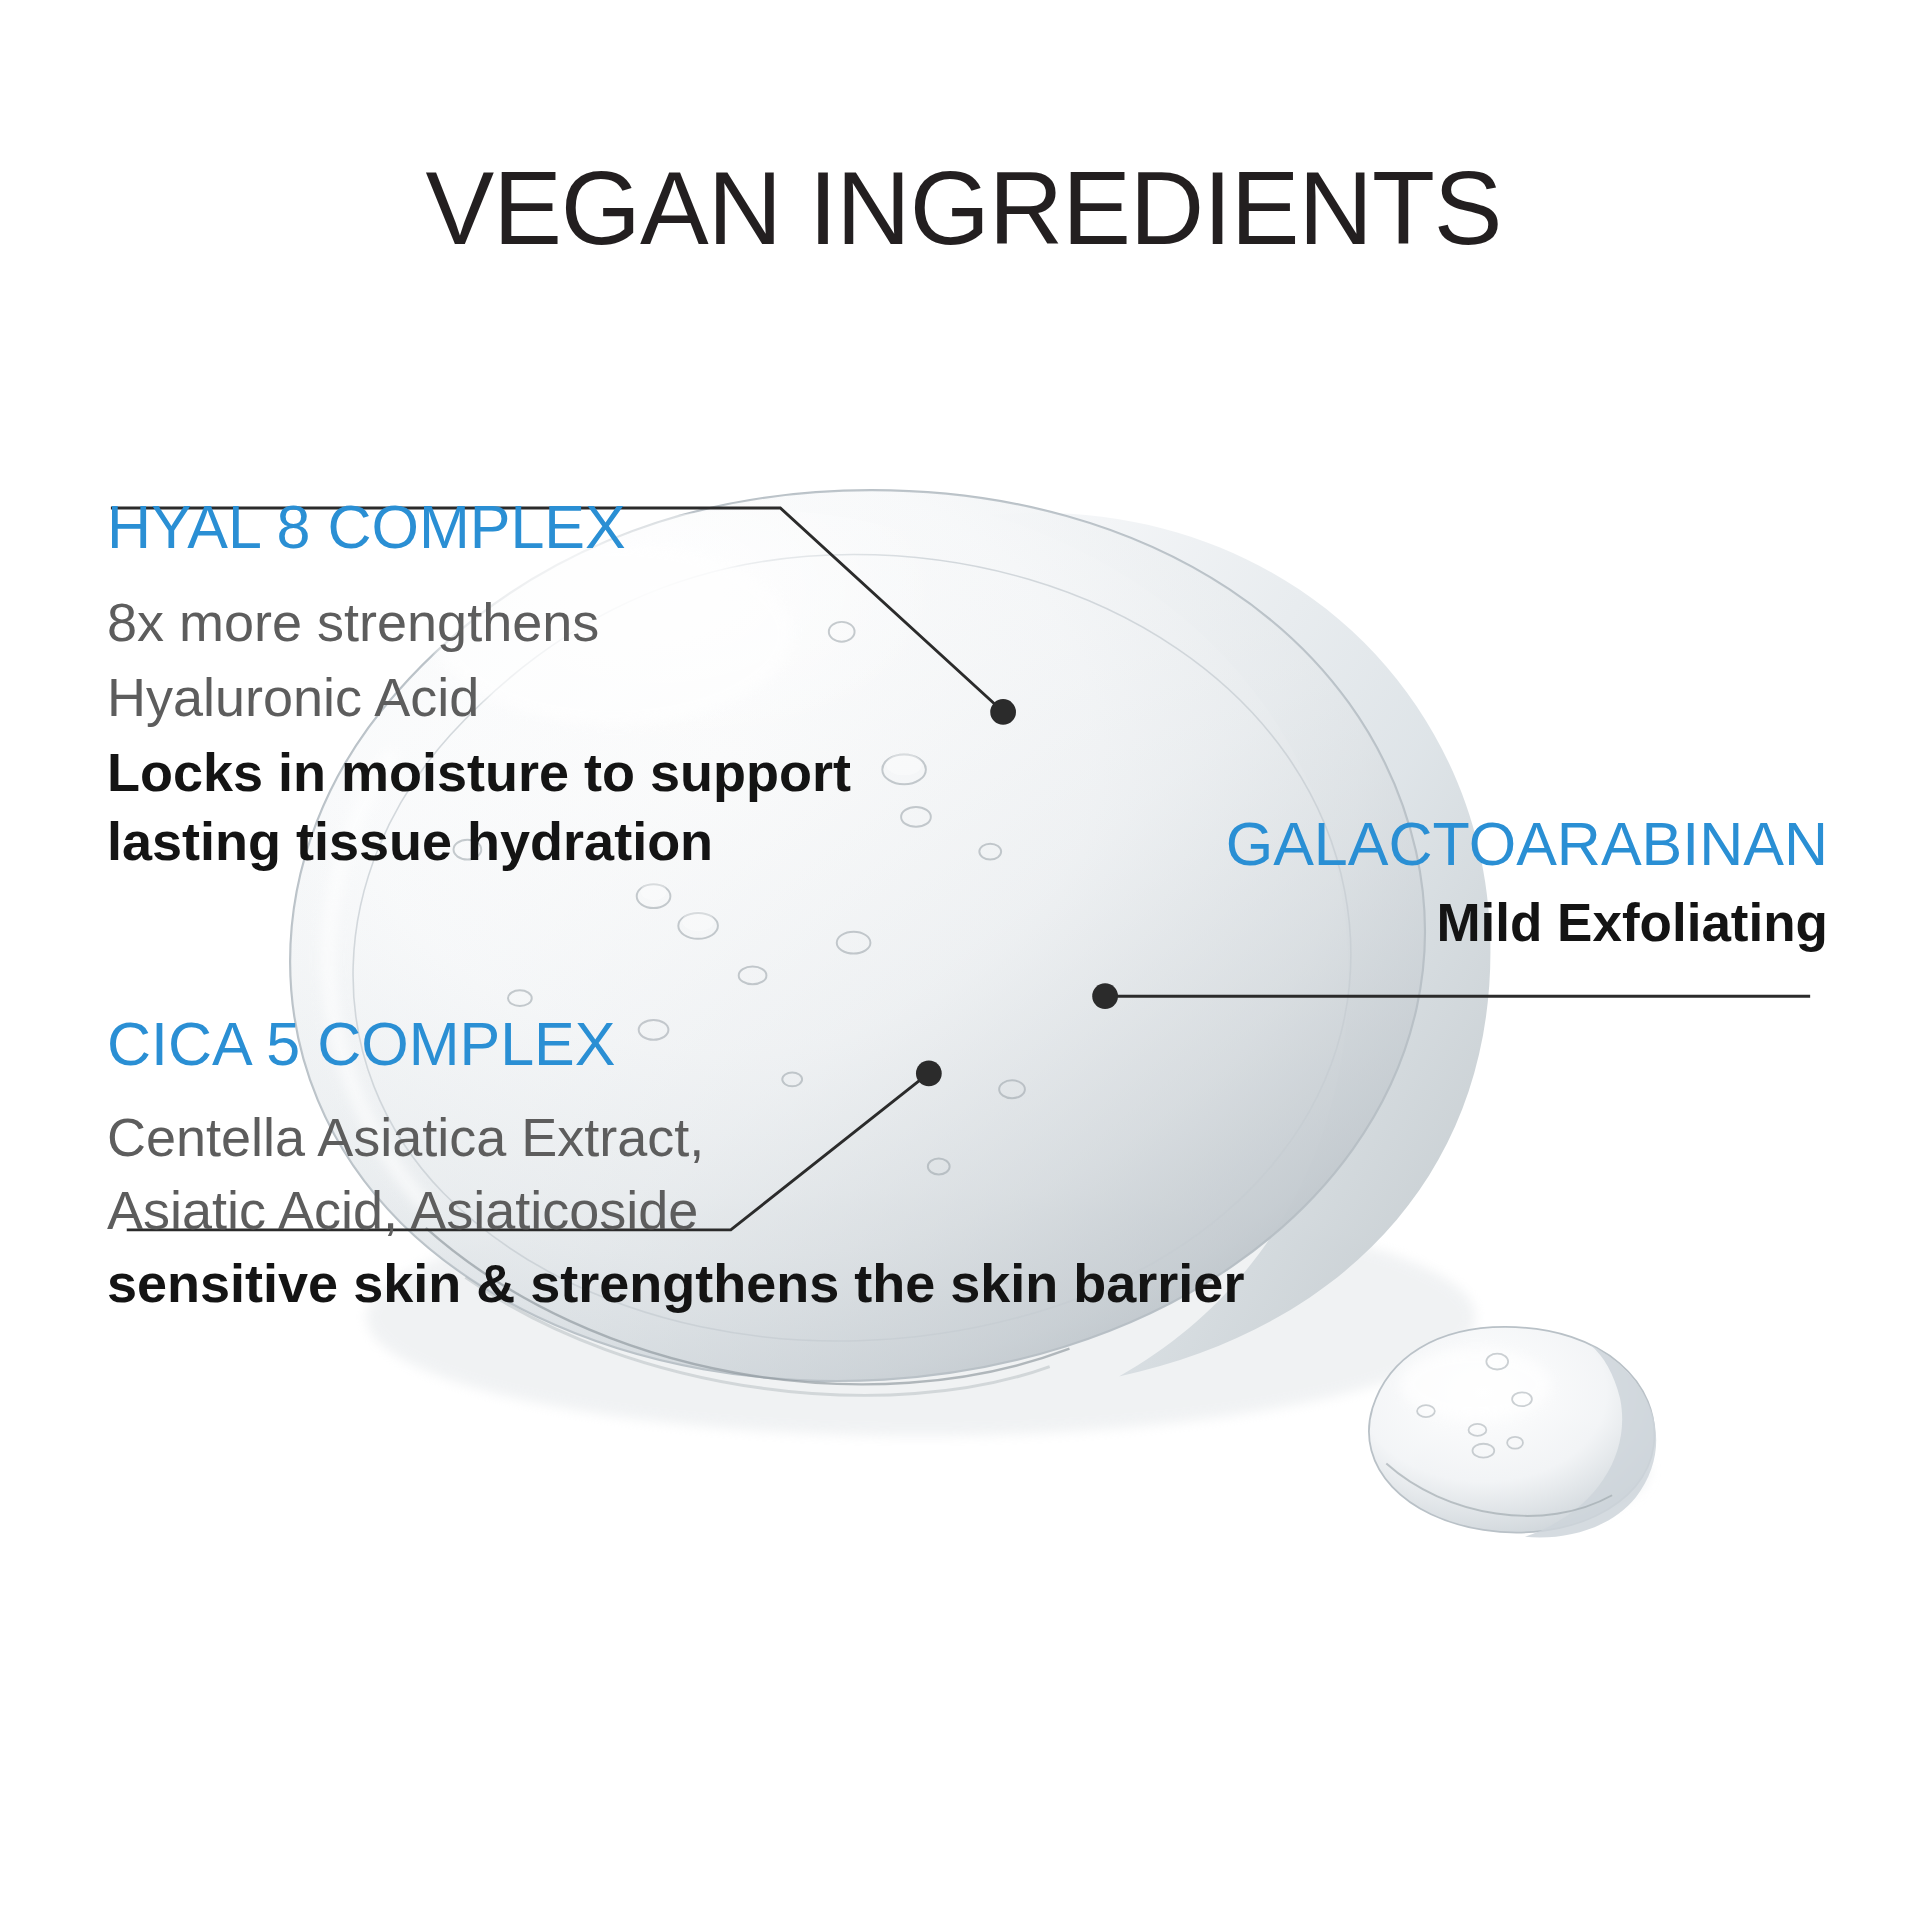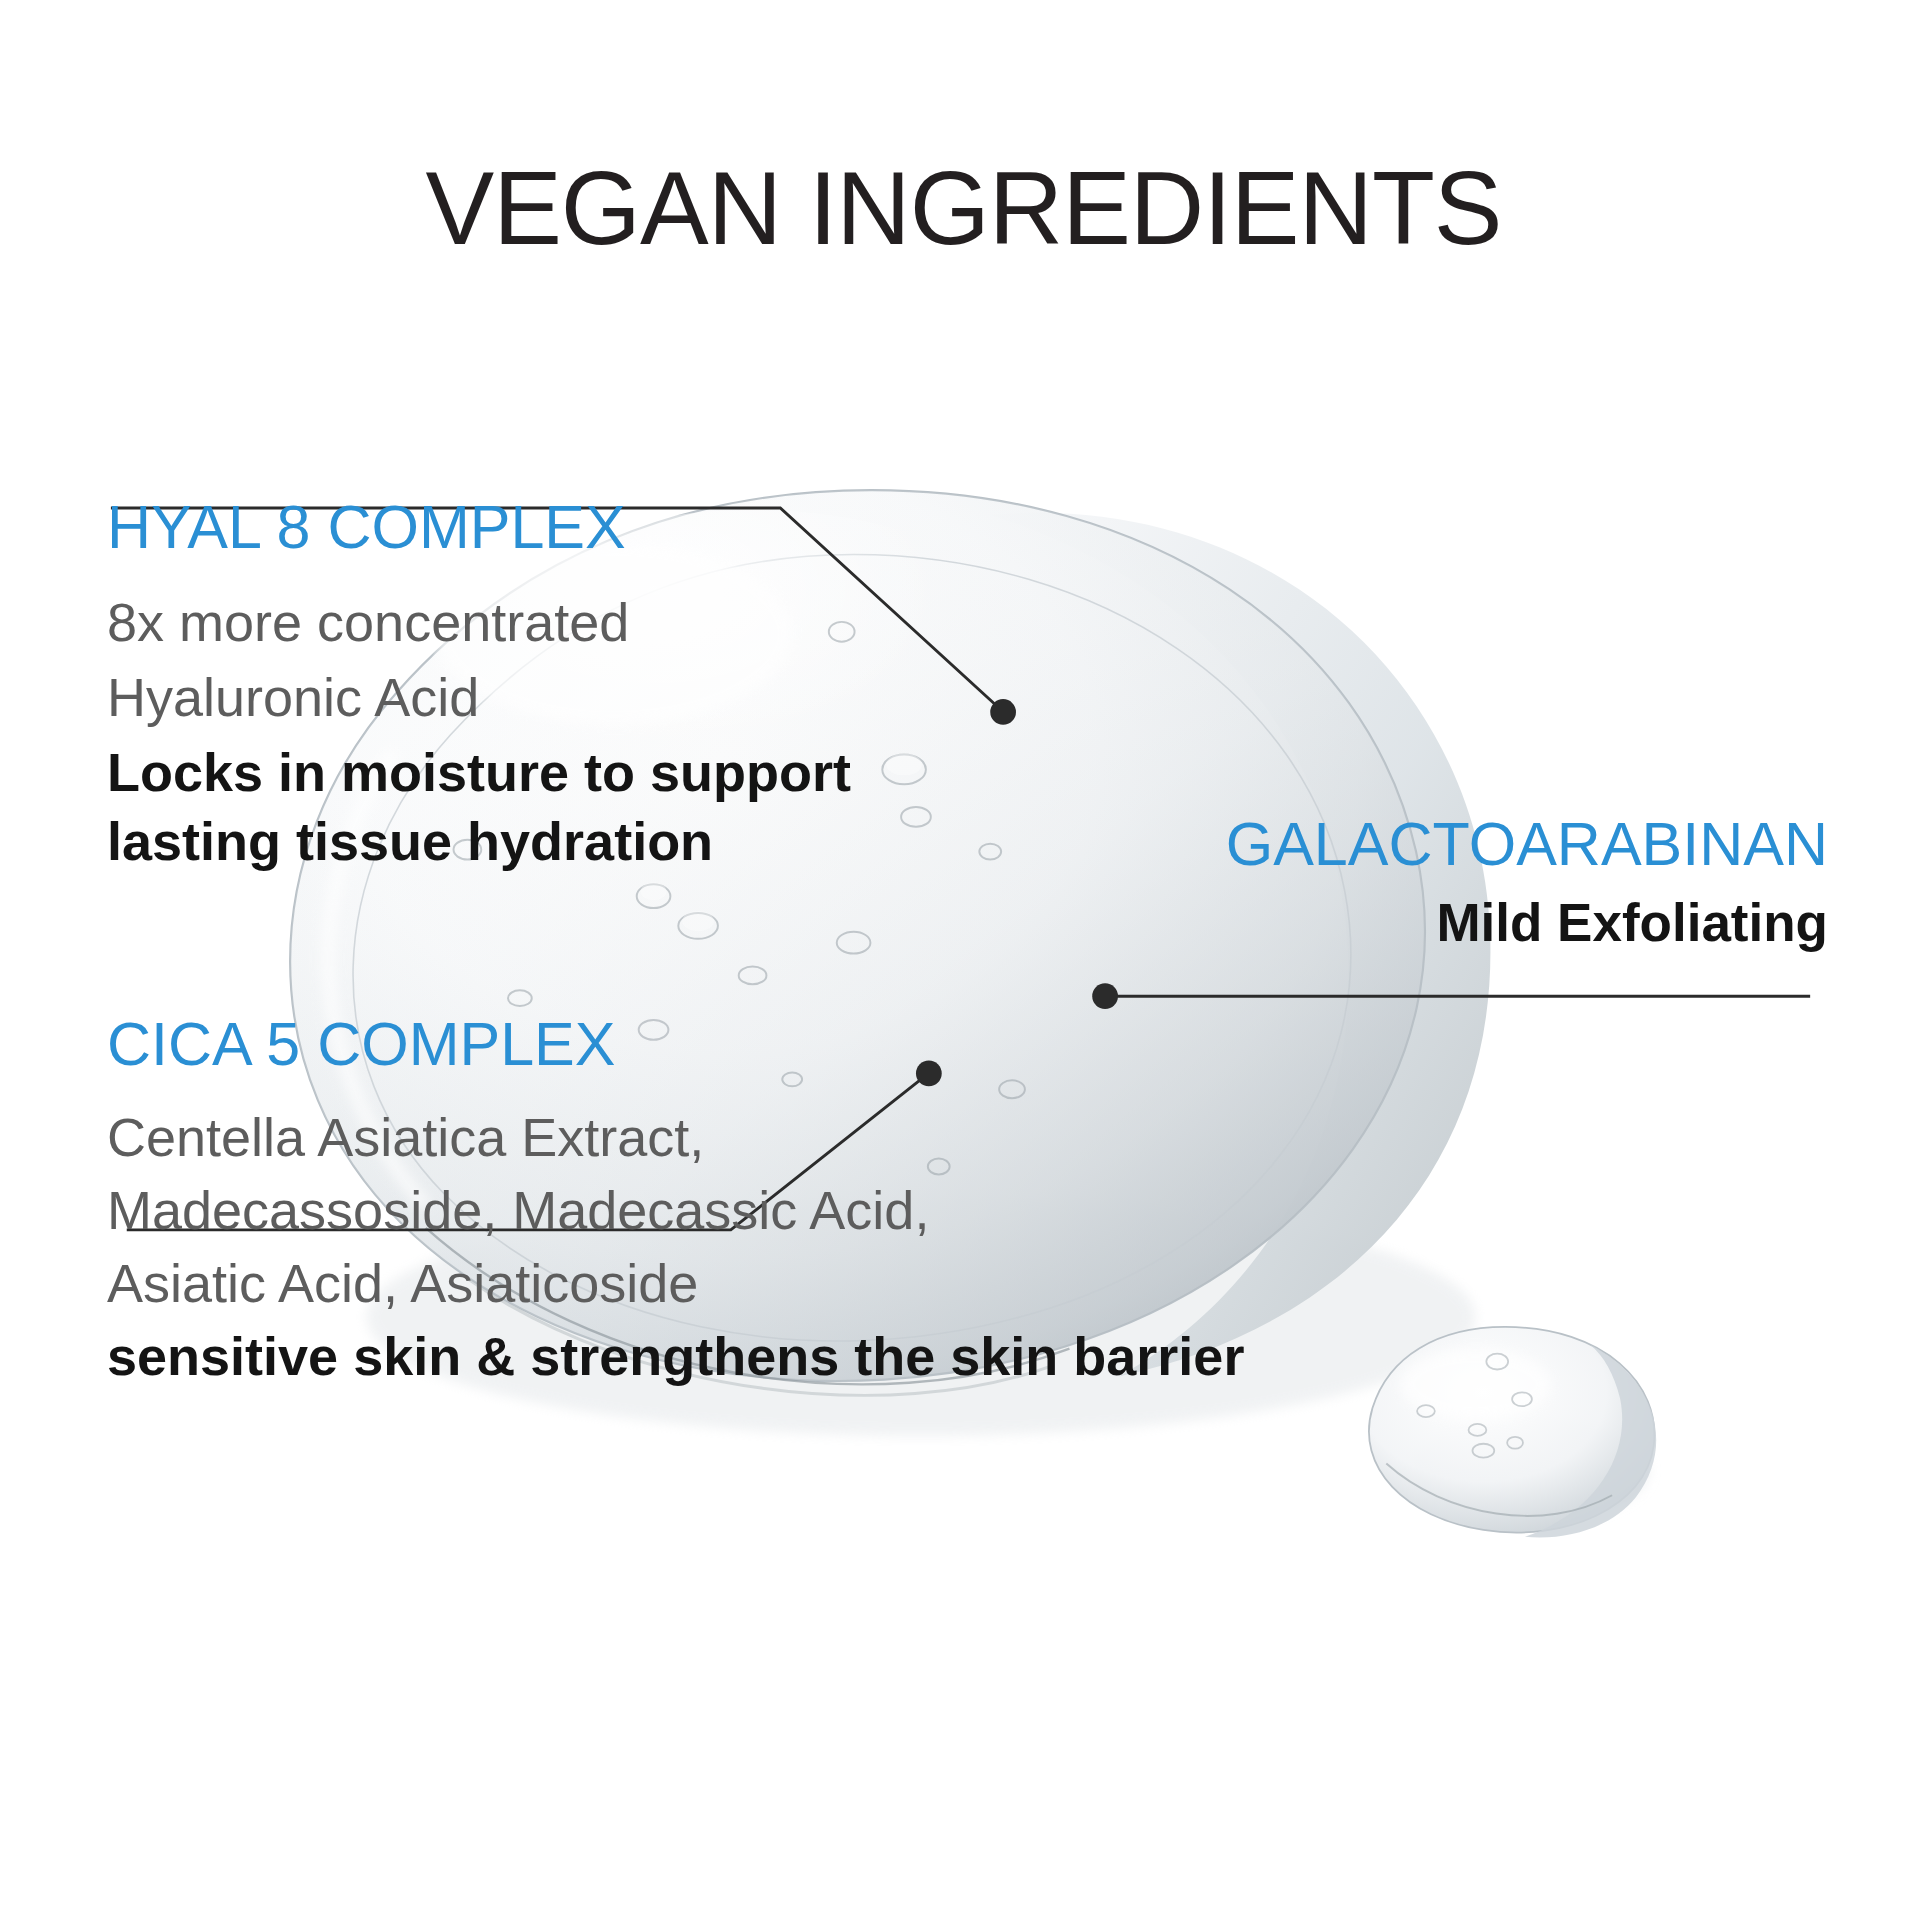--- a/index.html
+++ b/index.html
@@ -207,33 +207,32 @@
     </g>
 
     <g>
       <path d="M930 1090 L738 1242 L128 1242" fill="none" stroke="#2b2b2b" stroke-width="3"></path>
       <circle cx="938" cy="1084" r="13" fill="#2b2b2b"></circle>
     </g>
   </svg>
 
   <div class="block" id="hyal">
     <div class="hdg">HYAL 8 COMPLEX</div>
-    <div class="sub nowrap">8x more concentrated</div>
+    <div class="sub nowrap">8x more strengthens</div>
     <div class="sub nowrap">Hyaluronic Acid</div>
     <div class="emph nowrap">Locks in moisture to support</div>
     <div class="emph nowrap">lasting tissue hydration</div>
   </div>
 
   <div class="block" id="galacto">
     <div class="hdg">GALACTOARABINAN</div>
     <div class="emph nowrap">Mild Exfoliating</div>
   </div>
 
   <div class="block" id="cica">
     <div class="hdg">CICA 5 COMPLEX</div>
     <div class="sub nowrap">Centella Asiatica Extract,</div>
-    <div class="sub nowrap">Madecassoside, Madecassic Acid,</div>
     <div class="sub nowrap">Asiatic Acid, Asiaticoside</div>
     <div class="emph nowrap">sensitive skin &amp; strengthens the skin barrier</div>
   </div>
 
 </div>
 
 
 </body></html>

